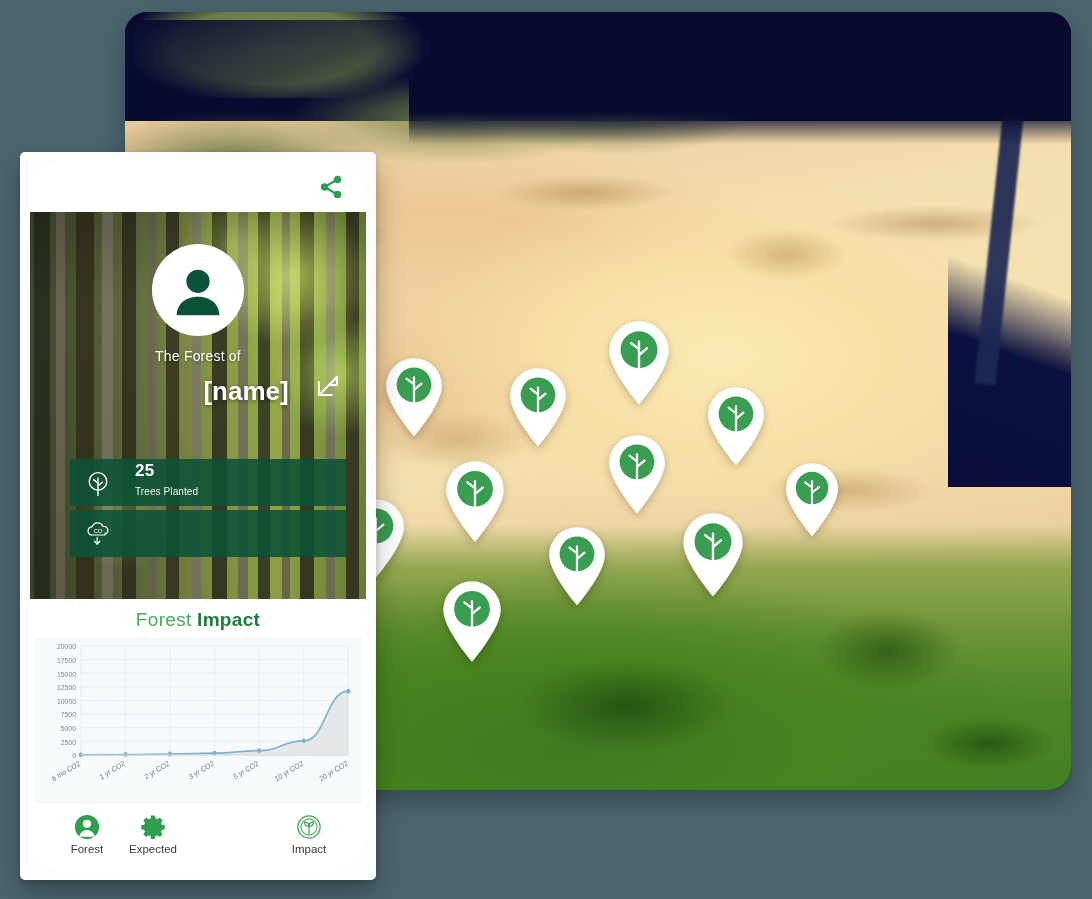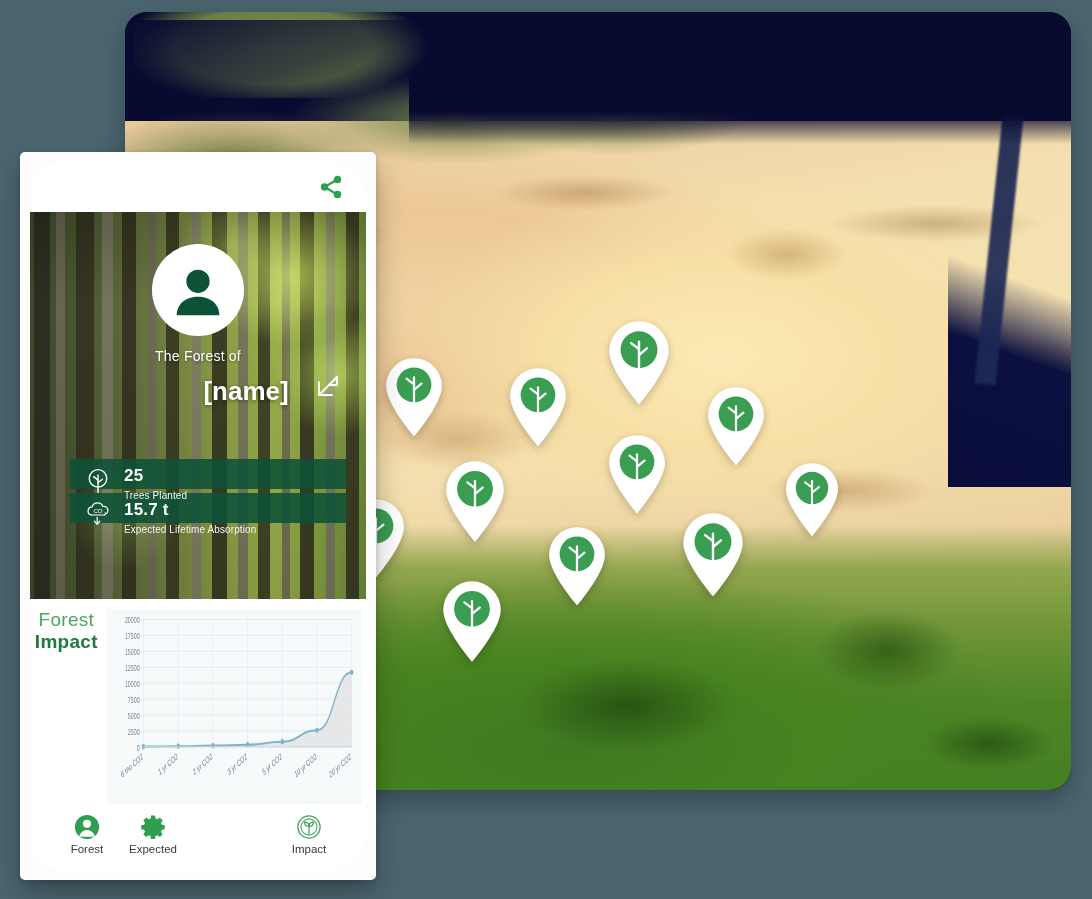--- a/index.html
+++ b/index.html
@@ -156,32 +156,32 @@
     text-shadow:0 1px 4px rgba(0,0,0,.5);
     margin-left:48px;
   }
   .edit-btn{
     position:absolute;right:26px;top:162px;width:24px;height:24px;
   }
 
   .stats{position:absolute;left:40px;right:20px;top:247px;}
   .stat{
     background:rgba(12,82,55,.88);
-    display:flex;align-items:flex-start;gap:12px;
-    padding:8px 14px;box-sizing:border-box;height:30px;
+    display:flex;align-items:flex-end;gap:23px;
+    padding:8px 14px;box-sizing:border-box;height:47px;
     margin-bottom:4px;
   }
   .stat-ico{flex:0 0 28px;width:28px;height:28px;}
   .stat-txt{line-height:1.08;}
   .stat-val{color:#fff;font-size:17px;font-weight:bold;letter-spacing:.2px;}
   .stat-lbl{color:#eef5ef;font-size:10px;letter-spacing:.1px;}
 
   
   .impact{
-    flex:1 1 auto;background:#fff;display:flex;flex-direction:row;
+    flex:1 1 auto;background:#fff;display:flex;flex-direction:column;
     padding-top:10px;box-sizing:border-box;
   }
   .impact-title{
     text-align:center;font-size:19px;letter-spacing:.3px;margin-bottom:6px;
   }
   .impact-title .t1{color:#4aa85e;font-weight:normal;}
   .impact-title .t2{color:#1f7a3d;font-weight:bold;}
   .chart-wrap{
     margin:0 4px;background:#f7fafb;flex:1 1 auto;position:relative;
     min-height:0;
@@ -443,24 +443,20 @@
         <div class="stat">
           <span class="stat-ico">
             <svg viewBox="0 0 34 32" fill="none" stroke="#ffffff" stroke-width="1.5" stroke-linecap="round" stroke-linejoin="round">
               <path d="M9 17a5 5 0 0 1 .8-9.9A7 7 0 0 1 23 6.6 5 5 0 0 1 25 16.4"></path>
               <path d="M9 17h16"></path>
               <text x="17" y="14.5" font-family="'Liberation Sans',sans-serif" font-size="7.5" fill="#ffffff" stroke="none" text-anchor="middle">CO</text>
               <text x="24.4" y="16.6" font-family="'Liberation Sans',sans-serif" font-size="5" fill="#ffffff" stroke="none">2</text>
               <line x1="16" y1="20" x2="16" y2="28"></line>
               <path d="M12.8 24.6L16 28l3.2-3.4"></path>
             </svg>
-          </span>
-          <span class="stat-txt">
-            <span class="stat-val">15.7 t</span><br>
-            <span class="stat-lbl">Expected Lifetime Absorption</span>
           </span>
         </div>
 
       </div>
     </div>
 
     <div class="impact">
       <div class="impact-title">
         <span class="t1">Forest </span><span class="t2">Impact</span>
       </div>

